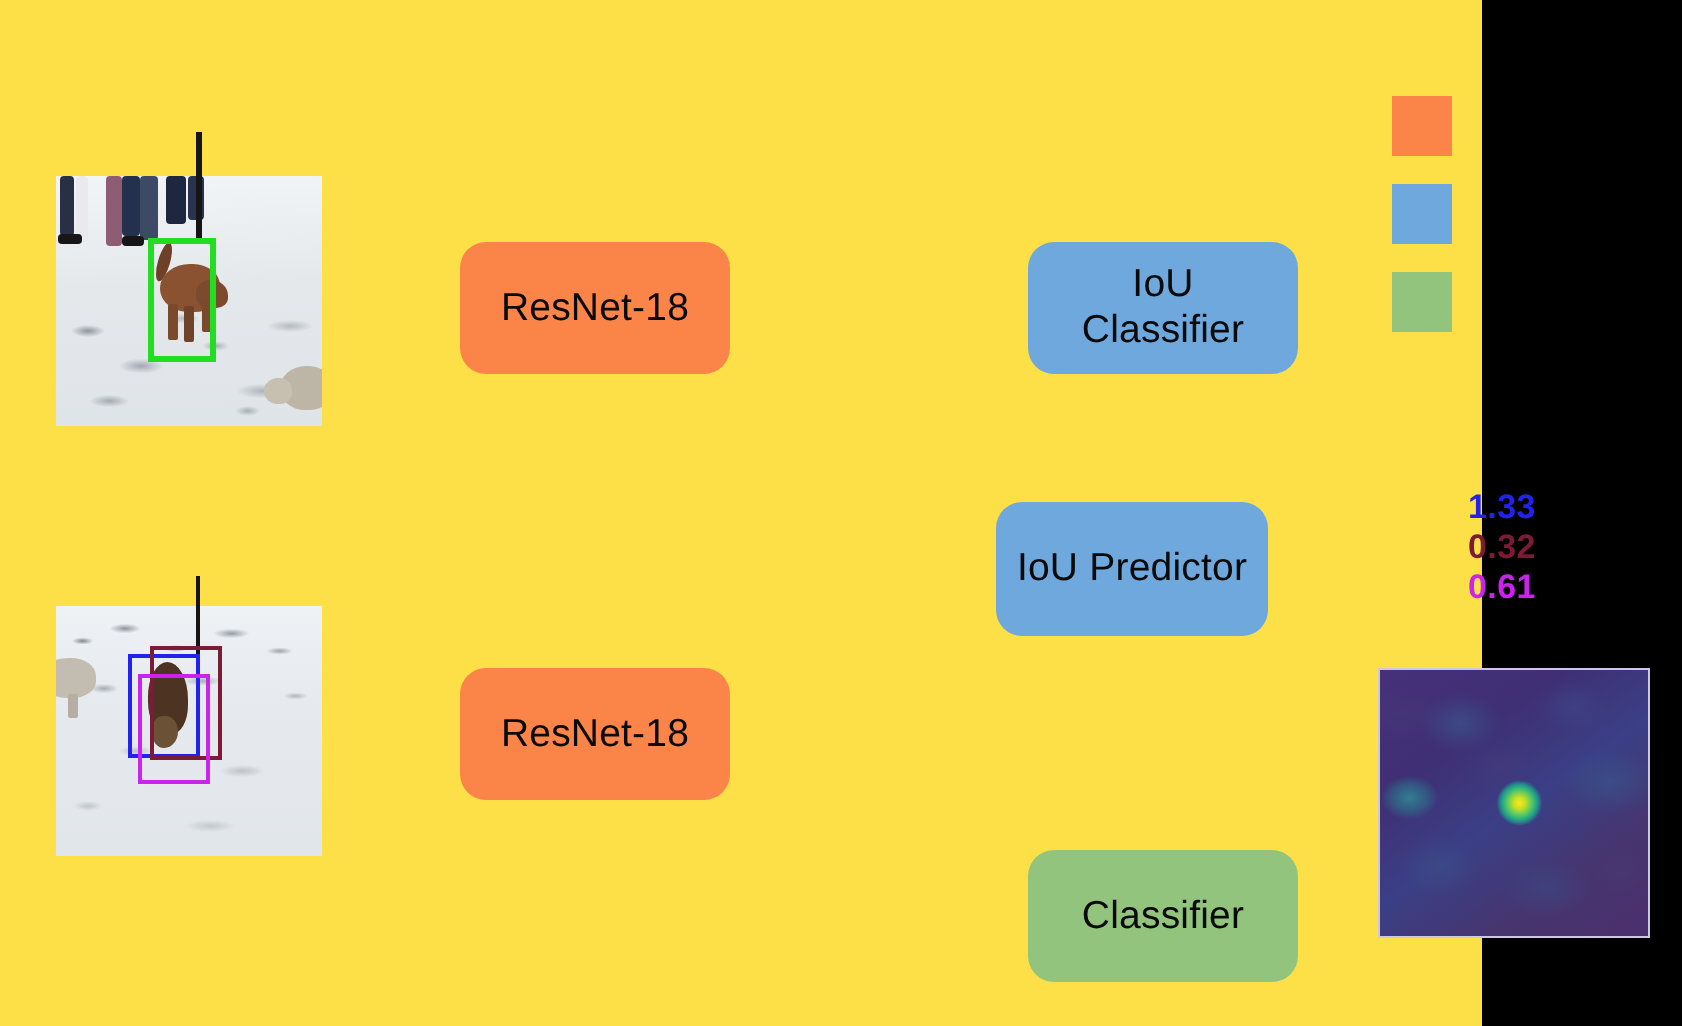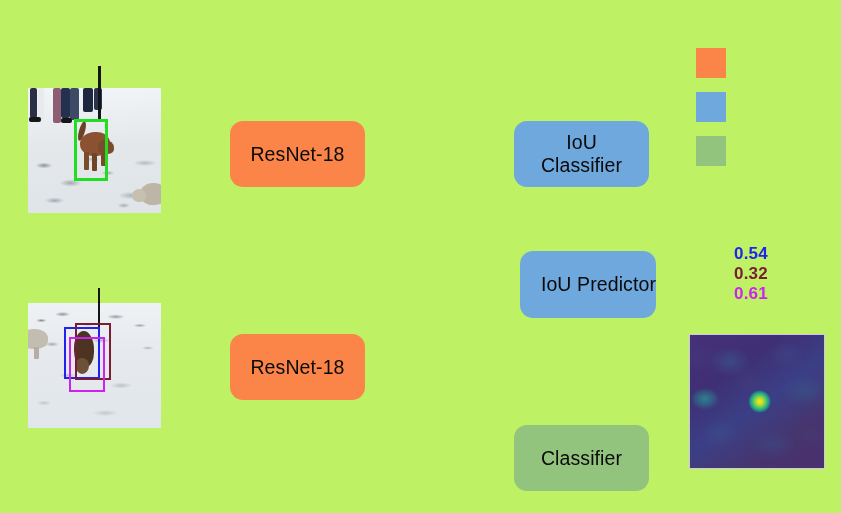--- a/index.html
+++ b/index.html
@@ -1,18 +1,18 @@
 <!DOCTYPE html>
 <html><head>
 <meta charset="utf-8">
 <style>
   html,body{margin:0;padding:0;background:#000;}
   body{width:841px;height:513px;overflow:hidden;
        font-family:"Liberation Sans","DejaVu Sans",sans-serif;}
-  #stage{position:relative;width:841px;height:513px;background:#bef264;}
+  #stage{position:relative;width:741px;height:513px;background:#fde047;}
 
   
   .node{position:absolute;box-sizing:border-box;}
 
   
   .block{
     display:flex;align-items:center;justify-content:center;text-align:center;
     border-radius:13px;color:#0a0a0a;font-size:19.5px;line-height:1.18;
     letter-spacing:.1px;white-space:pre-line;
   }
@@ -149,31 +149,31 @@
 
   <div class="node block" style="left:514px;top:121px;width:135px;height:66px;background:#6FA8DC;">
     <span>IoU
 Classifier</span>
   </div>
 
   <div class="node block" style="left:230px;top:334px;width:135px;height:66px;background:#FB8449;">
     <span>ResNet-18</span>
   </div>
 
-  <div class="node block" style="left:520px;top:251px;width:136px;height:67px;background:#6FA8DC;justify-content:flex-end;">
+  <div class="node block" style="left:498px;top:251px;width:136px;height:67px;background:#6FA8DC;">
     <span>IoU Predictor</span>
   </div>
 
   <div class="node block" style="left:514px;top:382px;width:135px;height:66px;background:#93C47D;margin-top:43px;">
     <span>Classifier</span>
   </div>
 
   <div class="swatch" style="left:696px;top:48px;background:#FB8449;"></div>
   <div class="swatch" style="left:696px;top:92px;background:#6FA8DC;"></div>
   <div class="swatch" style="left:696px;top:136px;background:#93C47D;"></div>
 
-  <div class="score" style="left:734px;top:244px;color:#2222EE;">0.54</div>
+  <div class="score" style="left:734px;top:244px;color:#2222EE;">1.33</div>
   <div class="score" style="left:734px;top:264px;color:#7B1B35;">0.32</div>
   <div class="score" style="left:734px;top:284px;color:#CC22EE;">0.61</div>
 
   <div class="heatmap" style="left:689px;top:334px;width:134px;height:133px;"></div>
 
 </div>
 
 </body></html>

